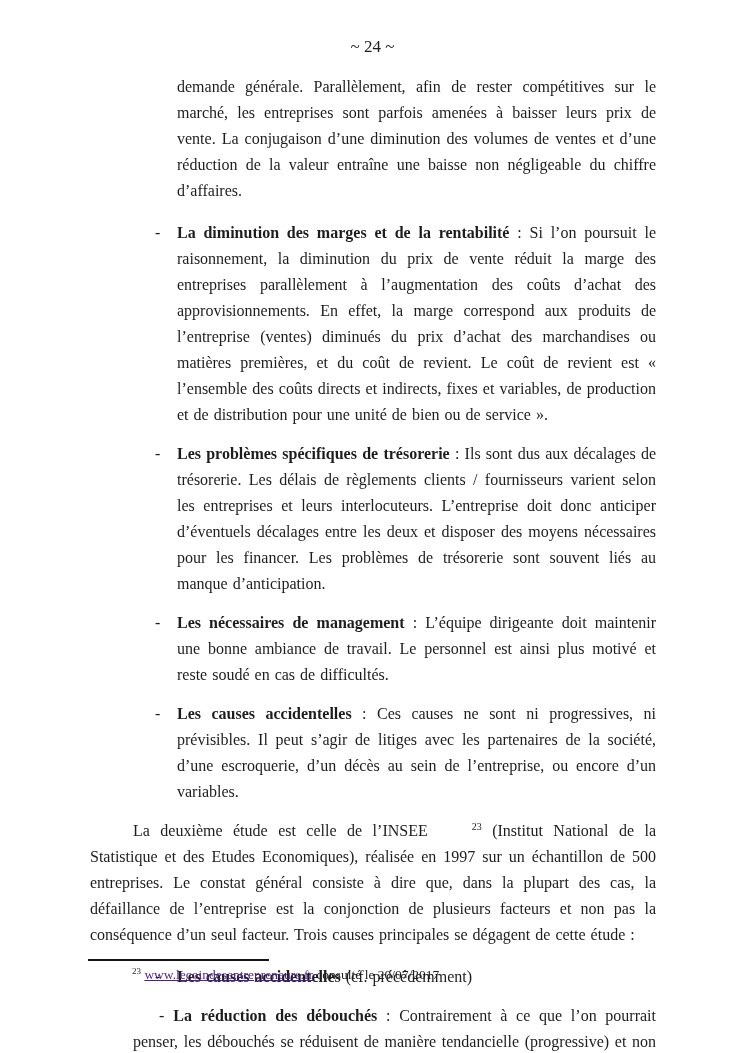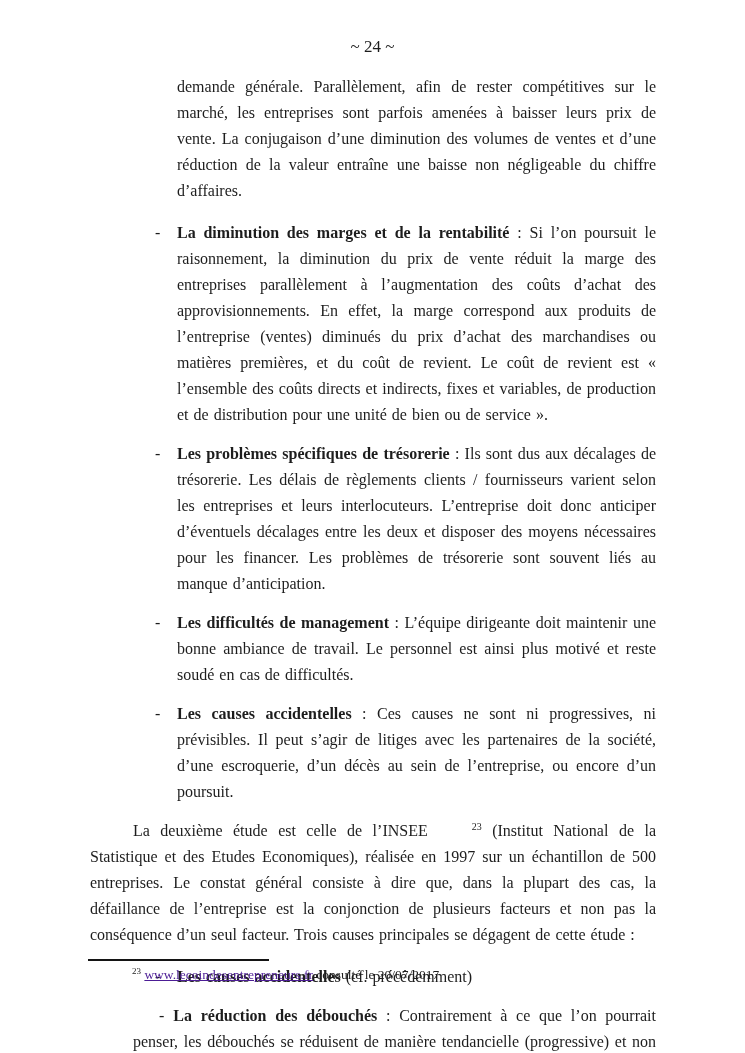--- a/index.html
+++ b/index.html
@@ -73,26 +73,26 @@
       <span class="lead">La diminution des marges et de la rentabilité</span><span> : </span><span>Si l’on poursuit le raisonnement, la diminution du prix de vente réduit la marge des entreprises parallèlement à l’augmentation des coûts d’achat des approvisionnements. En effet, la marge correspond aux produits de l’entreprise (ventes) diminués du prix d’achat des marchandises ou matières premières, et du coût de revient. Le coût de revient est « l’ensemble des coûts directs et indirects, fixes et variables, de production et de distribution pour une unité de bien ou de service ».</span>
     </div>
 
     <div class="li">
       <span class="dash">-</span>
       <span class="lead">Les problèmes spécifiques de trésorerie</span><span> : </span><span>Ils sont dus aux décalages de trésorerie. Les délais de règlements clients / fournisseurs varient selon les entreprises et leurs interlocuteurs. L’entreprise doit donc anticiper d’éventuels décalages entre les deux et disposer des moyens nécessaires pour les financer. Les problèmes de trésorerie sont souvent liés au manque d’anticipation.</span>
     </div>
 
     <div class="li">
       <span class="dash">-</span>
-      <span class="lead">Les difficultés de management</span><span> : </span><span>L’équipe dirigeante doit maintenir une bonne ambiance de travail. Le personnel est ainsi plus motivé et reste soudé en cas de difficultés.</span>
+      <span class="lead">Les nécessaires de management</span><span> : </span><span>L’équipe dirigeante doit maintenir une bonne ambiance de travail. Le personnel est ainsi plus motivé et reste soudé en cas de difficultés.</span>
     </div>
 
     <div class="li">
       <span class="dash">-</span>
-      <span class="lead">Les causes accidentelles</span><span> : </span><span>Ces causes ne sont ni progressives, ni prévisibles. Il peut s’agir de litiges avec les partenaires de la société, d’une escroquerie, d’un décès au sein de l’entreprise, ou encore d’un poursuit.</span>
+      <span class="lead">Les causes accidentelles</span><span> : </span><span>Ces causes ne sont ni progressives, ni prévisibles. Il peut s’agir de litiges avec les partenaires de la société, d’une escroquerie, d’un décès au sein de l’entreprise, ou encore d’un variables.</span>
     </div>
 
     <p class="para"><span>La deuxième étude est celle de l’INSEE</span><sup class="ref">23</sup><span> (Institut National de la Statistique et des Etudes Economiques), réalisée en 1997 sur un échantillon de 500 entreprises. Le constat général consiste à dire que, dans la plupart des cas, la défaillance de l’entreprise est la conjonction de plusieurs facteurs et non pas la conséquence d’un seul facteur. Trois causes principales se dégagent de cette étude :</span></p>
 
     <div class="li">
       <span class="dash">-</span>
       <span class="lead">Les causes accidentelles</span><span> </span><span>(cf. précédemment)</span>
     </div>
 
     <div class="li-wide">

